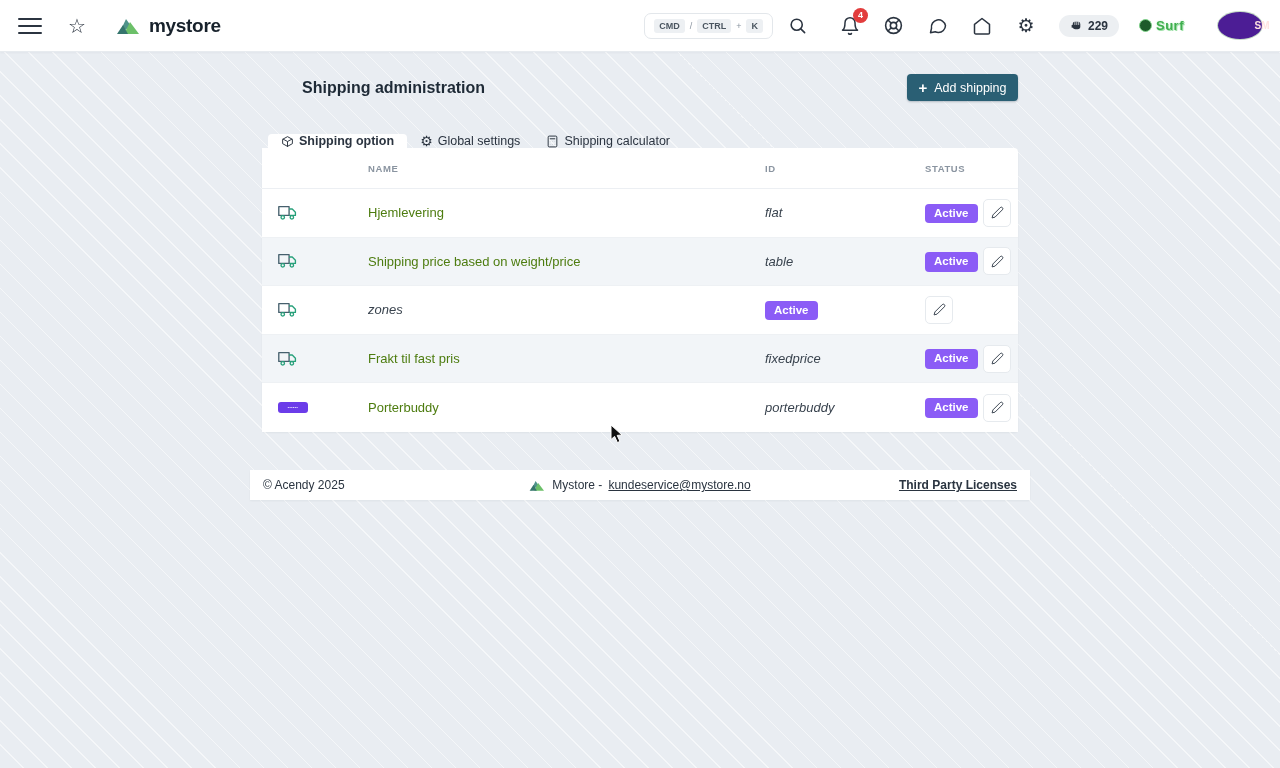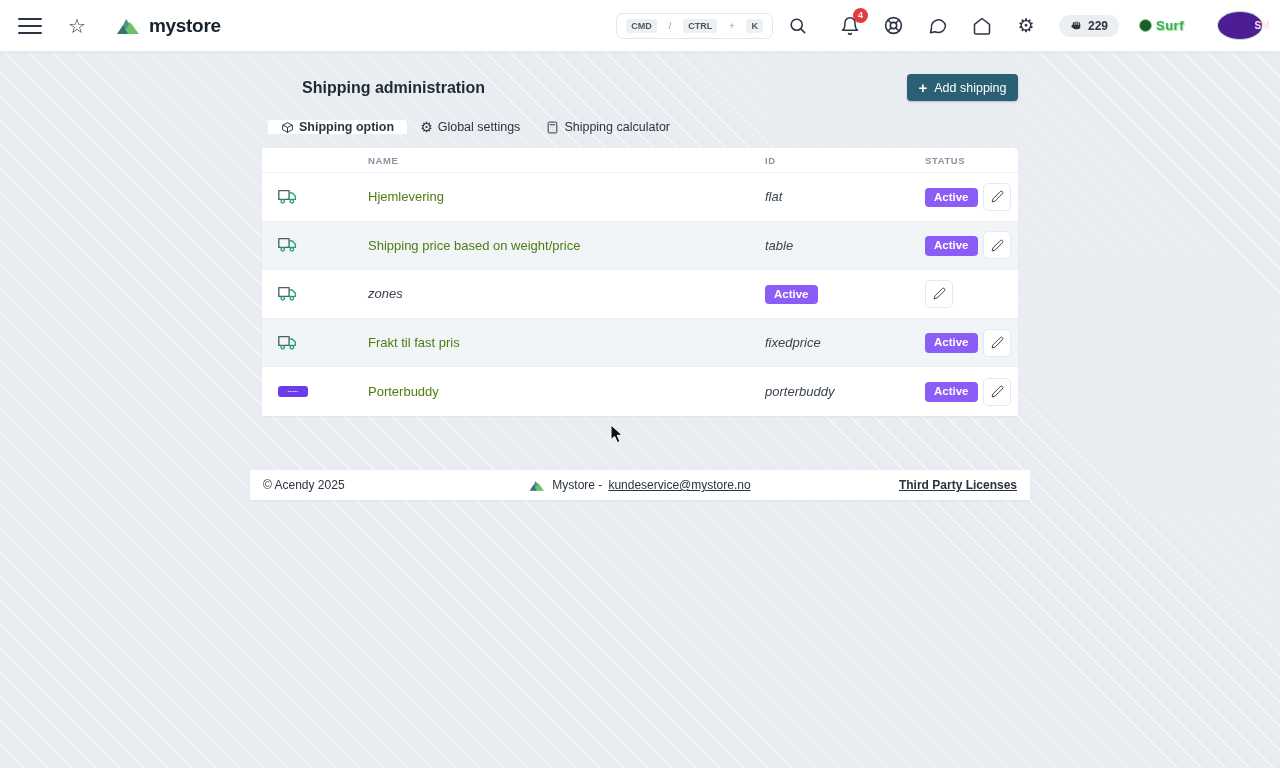--- a/index.html
+++ b/index.html
@@ -13,21 +13,21 @@
   
   .topbar { position:absolute; top:0; left:0; width:1280px; height:52px; background:#fff;
     border-bottom:1px solid #e7ebef; box-shadow:0 1px 2px rgba(20,30,40,.04);
     display:flex; align-items:center; padding:0 18px; z-index:5; }
   .burger { width:24px; height:16px; display:flex; flex-direction:column; justify-content:space-between; cursor:pointer; }
   .burger span { display:block; height:2px; background:#2b3440; border-radius:1px; }
   .star-btn { margin-left:26px; font-size:20px; color:#2b3440; line-height:1; cursor:pointer; }
   .logo { margin-left:30px; display:flex; align-items:center; gap:7px; }
   .logo-text { font-size:19px; font-weight:bold; letter-spacing:-.3px; color:#17212b; }
   .top-spacer { flex:1; }
-  .kbd-box { display:flex; align-items:center; gap:12px; border:1px solid #e3e7eb; border-radius:7px;
+  .kbd-box { display:flex; align-items:center; gap:5px; border:1px solid #e3e7eb; border-radius:7px;
     padding:5px 9px; background:#fff; cursor:pointer; }
   .kbd-chip { background:#edf0f3; border-radius:3px; padding:2px 5px; font-size:9px; color:#4a5560; font-weight:bold; }
   .kbd-sep { font-size:9px; color:#8a94a0; }
   .top-icon { position:relative; margin-left:22px; width:22px; height:22px; display:flex; align-items:center; justify-content:center; cursor:pointer; color:#2b3440; }
   .top-icon svg { display:block; }
   .gear-glyph { font-size:19px; line-height:1; color:#2b3440; }
   .bell-badge { position:absolute; top:-7px; right:-7px; min-width:15px; height:15px; border-radius:8px;
     background:#e23d3d; color:#fff; font-size:9px; font-weight:bold; display:flex; align-items:center; justify-content:center; padding:0 3px; }
   .credits-pill { margin-left:22px; display:flex; gap:5px; background:#eceff2;
     border-radius:999px; padding:4px 11px; font-size:12px; font-weight:bold; color:#2b3440; cursor:pointer; }
@@ -39,31 +39,31 @@
     box-shadow:0 0 0 1px #c4d9c6;padding-left:44px; }
 
   
   .page-title { position:absolute; left:262px; top:79px; font-size:16px; font-weight:bold; color:#1e2a36;margin-left:40px; }
   .add-btn { position:absolute; left:907px; top:74px; width:111px; height:27px; background:#2a5f74; color:#fff;
     border:none; border-radius:4px; font-size:12.5px; font-family:inherit; display:flex; align-items:center; justify-content:center; gap:7px; cursor:pointer;
     box-shadow:0 1px 2px rgba(20,40,60,.25); }
   .add-plus { font-size:15px; font-weight:bold; line-height:1; }
 
   
-  .tabs { position:absolute; left:262px; top:120px; height:28px; display:flex; align-items:flex-start; padding-left:6px; }
+  .tabs { position:absolute; left:262px; top:120px; height:28px; display:flex; align-items:flex-end; padding-left:6px; }
   .tab { display:flex; align-items:center; gap:5px; padding:0 13px; font-size:12.5px; color:#2b3440; cursor:pointer; border-radius:4px 4px 0 0; }
   .tab.active { background:#fff; font-weight:bold; }
   .tab svg, .tab .tab-glyph { flex:0 0 auto; }
   .tab-glyph { font-size:14px; line-height:1; color:#2b3440; }
 
   
   .card { position:absolute; left:262px; top:148px; width:756px; background:#fff; border-radius:0 4px 4px 4px;
     box-shadow:0 1px 2px rgba(20,30,40,.05); }
   .thead, .trow { display:grid; grid-template-columns:106px 397px 160px 58px 1fr; align-items:center; }
-  .thead { height:25px; border-bottom:1px solid #eceff3; }
+  .thead { height:41px; border-bottom:1px solid #eceff3; }
   .th { font-size:9.5px; font-weight:bold; letter-spacing:.6px; color:#8a94a0; }
   .trow { height:48.6px; border-bottom:1px solid #eef1f4; cursor:pointer; }
   .trow:nth-child(odd) { background:#f2f5f8; }
   .trow:last-child { border-bottom:none; }
   .cell-icon { display:flex; align-items:center; padding-left:16px; }
   .cell-name { font-size:13px; color:#4d7c0f; }
   .cell-id { font-size:13px; font-style:italic; color:#39434e; }
   .badge-active { display:inline-block; background:#8b5cf6; color:#fff; font-size:11.5px; font-weight:bold;
     border-radius:4px; padding:4px 9px; line-height:1; }
   .edit-btn { width:28px; height:28px; background:#fff; border:1px solid #e6eaee; border-radius:5px;

